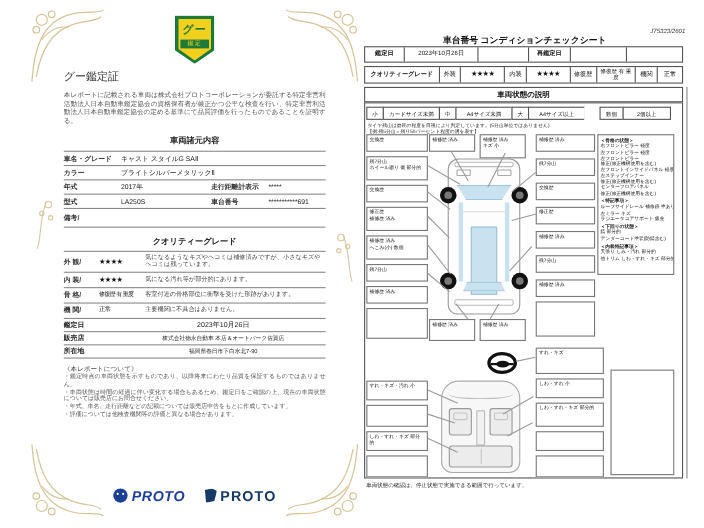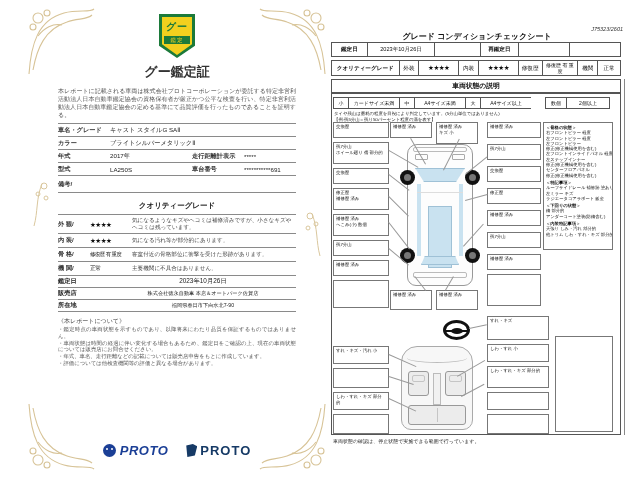--- a/index.html
+++ b/index.html
@@ -21,21 +21,21 @@
   .shield-outer { position:absolute; inset:0; background:#1c7a3a;
     clip-path:polygon(0 0,100% 0,100% 72%,50% 100%,0 72%); }
   .shield-inner { position:absolute; left:3px; top:3px; right:3px; bottom:3px; background:#f2d01e;
     clip-path:polygon(0 0,100% 0,100% 72%,50% 100%,0 72%); }
   .crest-top { position:absolute; top:6px; width:100%; text-align:center;
     font-size:10px; font-weight:bold; color:#1c7a3a; letter-spacing:1px; }
   .crest-band { position:absolute; top:22px; left:5px; right:5px; height:8px; background:#1c7a3a;
     color:#f2d01e; font-size:5.5px; text-align:center; line-height:8px; letter-spacing:1px; }
   .cert-title { margin-top:8px; text-align:center; font-family:"DejaVu Serif","Liberation Serif",serif;
     font-style:italic; font-weight:bold; font-size:20px; color:#b5935a; letter-spacing:.5px; }
-  .cert-subtitle { margin-top:5px; text-align:center; font-size:13px; font-weight:bold; color:#333; }
+  .cert-subtitle { margin-top:5px; font-size:10px; font-weight:normal; color:#333; }
   .cert-intro { margin-top:6px; font-size:6px; line-height:8px; color:#555; text-align:justify; }
   .sec-heading { margin-top:8px; text-align:center; font-size:7.5px; font-weight:bold; color:#222; }
   .spec { margin-top:4px; border-top:1px solid #8a8a8a; }
   .srow { display:flex; align-items:center; min-height:13px; border-bottom:1px solid #8a8a8a;
     font-size:6.2px; color:#222; }
   .srow .lab { width:52px; font-weight:bold; color:#333; }
   .srow .val { flex:1; }
   .srow .lab2 { width:52px; font-weight:bold; color:#333; }
   .srow .val2 { width:52px; }
   .srow.remark { min-height:17px; }
@@ -206,20 +206,21 @@
     <div class="cert-inner">
       <div class="crest">
         <div class="shield-outer"></div>
         <div class="shield-inner"></div>
         <div class="crest-top">グー</div>
         <div class="crest-band">鑑定</div>
       </div>
       <div class="cert-subtitle">グー鑑定証</div>
       <div class="cert-intro">本レポートに記載される車両は株式会社プロトコーポレーションが委託する特定非営利活動法人日本自動車鑑定協会の資格保有者が厳正かつ公平な検査を行い、特定非営利活動法人日本自動車鑑定協会の定める基準にて品質評価を行ったものであることを証明する。</div>
 
+      <div class="sec-heading">車両諸元内容</div>
       <div class="spec">
         <div class="srow">
           <span class="lab">車名・グレード</span>
           <span class="val">キャスト スタイルG SAⅡ</span>
         </div>
         <div class="srow">
           <span class="lab">カラー</span>
           <span class="val">ブライトシルバーメタリックⅡ</span>
         </div>
         <div class="srow">
@@ -294,21 +295,21 @@
         <div class="jaaa">
           <span class="jaaa-ico"></span>
           <span class="jaaa-txt">PROTO</span>
         </div>
       </div>
     </div>
   </div>
 
   <div class="sheet">
     <div class="docnum">J75323/2601</div>
-    <div class="sheet-title">グレード コンディションチェックシート</div>
+    <div class="sheet-title">車台番号 コンディションチェックシート</div>
 
     <div class="trow" style="left:0; top:18px; width:290px; height:15px;">
       <div class="tcell bold" style="width:36px">鑑定日</div>
       <div class="tcell" style="width:68px">2023年10月26日</div>
       <div class="tcell" style="width:46px"></div>
       <div class="tcell bold" style="width:38px">再鑑定日</div>
       <div class="tcell" style="width:52px"></div>
       <div class="tcell" style="width:50px"></div>
     </div>
 

